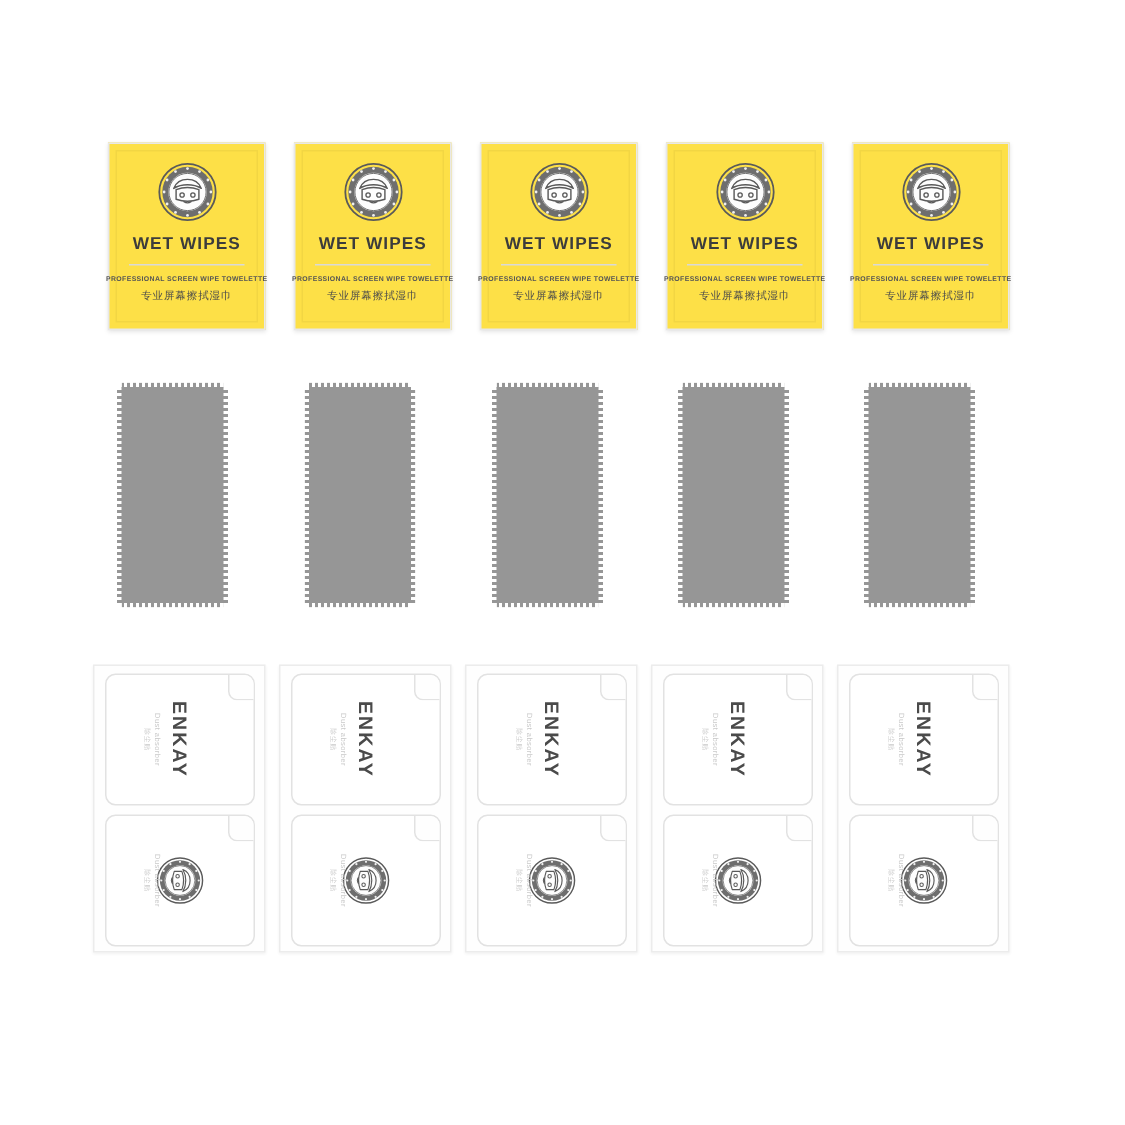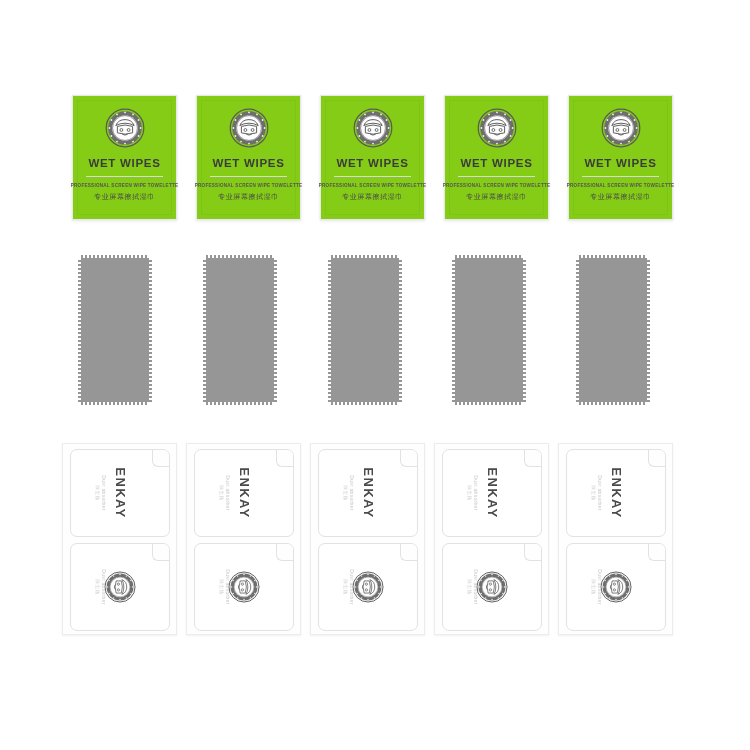--- a/index.html
+++ b/index.html
@@ -7,21 +7,21 @@
     width:750px;height:750px;background:#ffffff;
     font-family:"Liberation Sans","DejaVu Sans",sans-serif;
     overflow:hidden;position:relative;
   }
   #stage{position:absolute;inset:0;}
 
   
   .wipe-row{position:absolute;left:0;top:95px;width:750px;height:128px;}
   .wipe{
     position:absolute;top:0;width:105px;height:125px;
-    background:#84cc16;
+    background:#fde047;
     border:1px solid #e8e8e8;
     box-shadow:0 1px 3px rgba(0,0,0,0.10), 0 0 0 0.5px rgba(0,0,0,0.02);
     box-sizing:border-box;
     display:flex;flex-direction:column;align-items:center;
   }
   .wipe-inner{
     position:absolute;left:4px;right:4px;top:4px;bottom:4px;
     border:1px solid rgba(0,0,0,0.045);
     pointer-events:none;
   }

